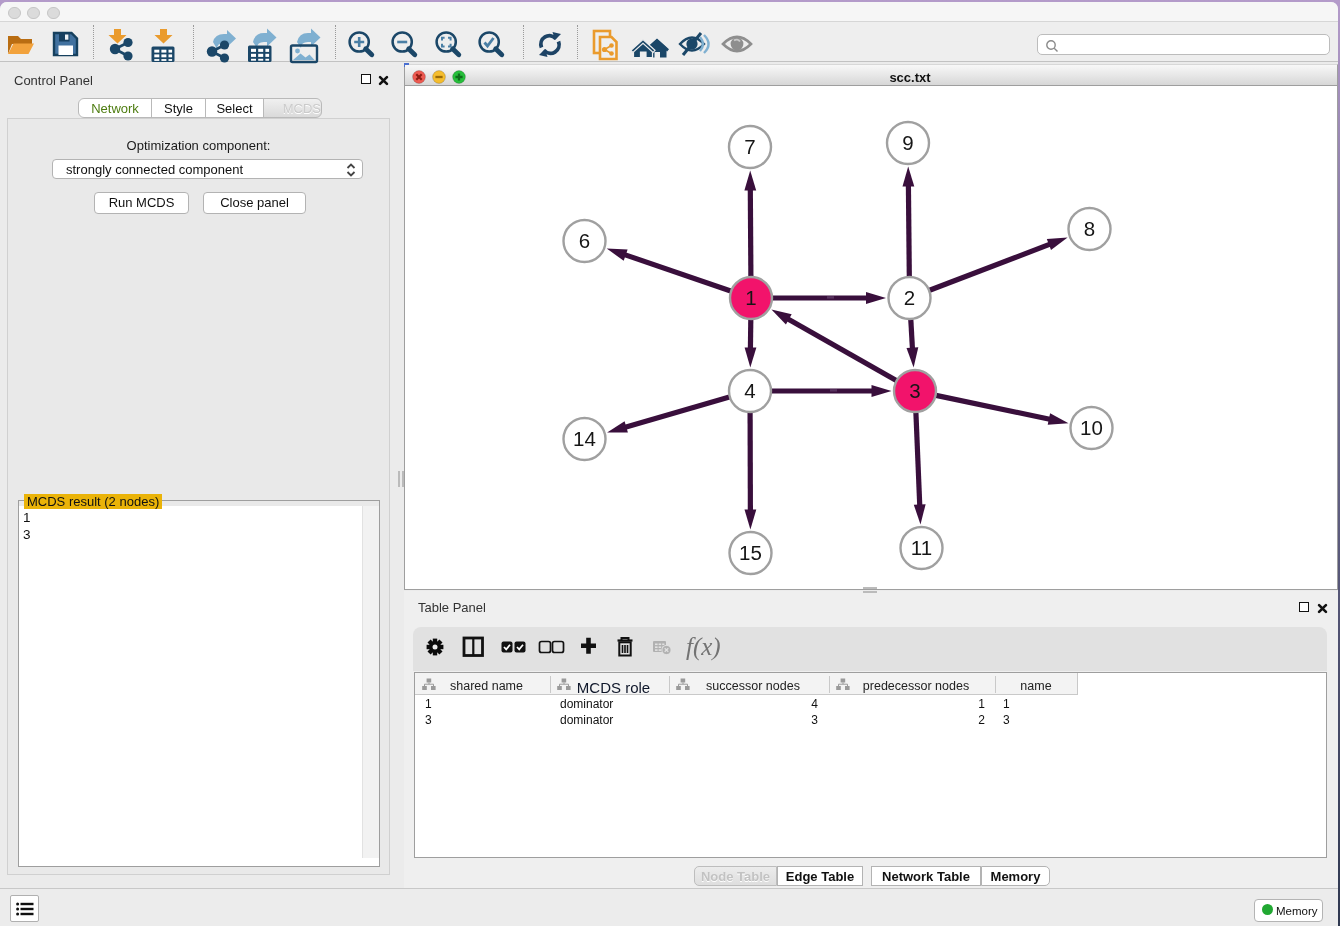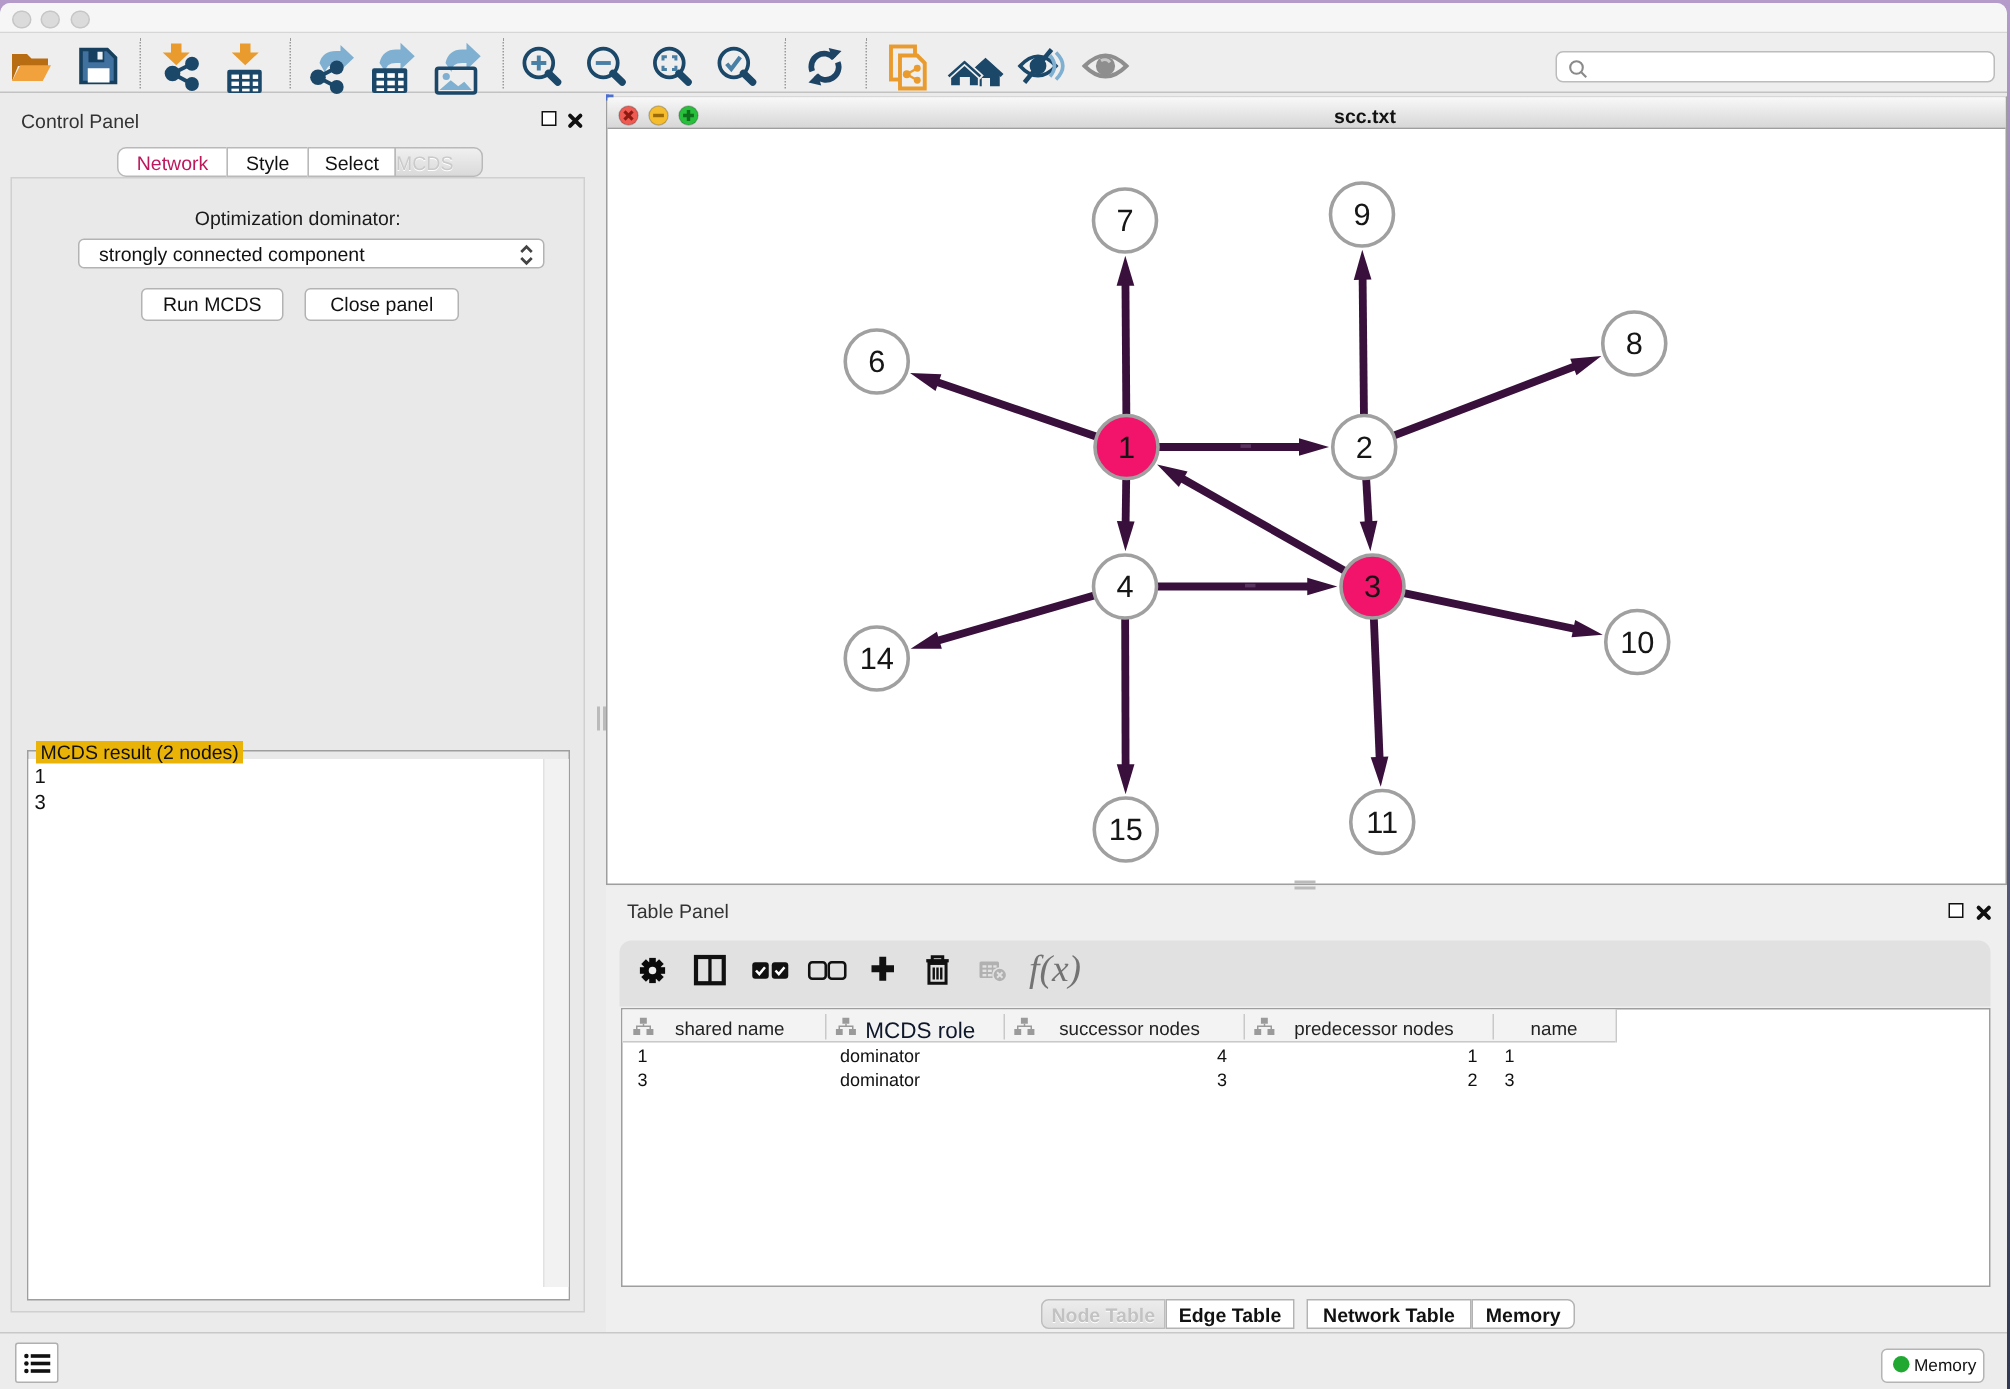--- a/index.html
+++ b/index.html
@@ -119,26 +119,26 @@
     <svg style="position:absolute;left:7px;top:3.5px" width="14" height="14" viewBox="0 0 14 14">
       <circle cx="6" cy="6" r="4.2" fill="none" stroke="#8a8a8a" stroke-width="1.4"></circle>
       <line x1="9.2" y1="9.2" x2="12.5" y2="12.5" stroke="#8a8a8a" stroke-width="1.4"></line>
     </svg>
   </div>
 <div class="abs" style="left:14px;top:73px;font-size:13px;color:#333">Control Panel</div>
 <div class="abs" style="left:361px;top:74px;width:10px;height:10px;border:1.6px solid #111;background:#fff"></div>
 <svg class="abs" style="left:378px;top:75px" width="11" height="11" viewBox="0 0 16 16">
     <path d="M3 3 L13 13 M13 3 L3 13" stroke="#111" stroke-width="3.8" stroke-linecap="round"></path>
   </svg>
-<div class="abs" style="left:78px;top:98px;width:74px;height:20px;background:#fff;border:1px solid #b9b9b9;border-radius:6px 0 0 6px;font-size:13px;text-align:center;line-height:19px;color:#be185d">Network</div>
+<div class="abs" style="left:78px;top:98px;width:74px;height:20px;background:#fff;border:1px solid #b9b9b9;border-radius:6px 0 0 6px;font-size:13px;text-align:center;line-height:19px;color:#4d7c0f">Network</div>
 <div class="abs" style="left:151px;top:98px;width:55px;height:20px;background:#fff;border:1px solid #b9b9b9;border-radius:0;font-size:13px;text-align:center;line-height:19px;color:#111">Style</div>
 <div class="abs" style="left:205px;top:98px;width:59px;height:20px;background:#fff;border:1px solid #b9b9b9;border-radius:0;font-size:13px;text-align:center;line-height:19px;color:#111">Select</div>
-<div class="abs" style="left:263px;top:98px;width:59px;height:20px;background:linear-gradient(#f0f0f0,#dadada);border:1px solid #b9b9b9;border-radius:0 6px 6px 0;font-size:13px;text-align:left;line-height:19px;color:#cacaca;text-shadow:0 1px 0 #fff">MCDS</div>
+<div class="abs" style="left:263px;top:98px;width:59px;height:20px;background:linear-gradient(#f0f0f0,#dadada);border:1px solid #b9b9b9;border-radius:0 6px 6px 0;font-size:13px;text-align:right;line-height:19px;color:#cacaca;text-shadow:0 1px 0 #fff">MCDS</div>
 <div class="abs" style="left:7px;top:118px;width:383px;height:757px;background:#e9e9e9;border:1px solid #d0d0d0"></div>
-<div class="abs" style="left:0;top:138px;width:397px;text-align:center;font-size:13px;color:#1a1a1a">Optimization dominator:</div>
+<div class="abs" style="left:0;top:138px;width:397px;text-align:center;font-size:13px;color:#1a1a1a">Optimization component:</div>
 <div class="abs" style="left:52px;top:159px;width:311px;height:20px;background:#fff;border:1px solid #b3b3b3;border-radius:4px">
     <span style="position:absolute;left:13px;top:2px;font-size:13px;color:#111">strongly connected component</span>
     <svg style="position:absolute;right:5px;top:2px" width="12" height="16" viewBox="0 0 12 16">
       <path d="M2.5 6 L6 2.5 L9.5 6 M2.5 10 L6 13.5 L9.5 10" stroke="#444" stroke-width="1.8" fill="none"></path>
     </svg>
   </div>
 <div class="btn" style="left:94px;top:192px;width:95px;height:22px">Run MCDS</div>
 <div class="btn" style="left:203px;top:192px;width:103px;height:22px">Close panel</div>
 <div class="abs" style="left:18px;top:500px;width:362px;height:367px;border:1px solid #9e9e9e"></div>
 <div class="abs" style="left:19px;top:506px;width:360px;height:360px;background:#fff"></div>

